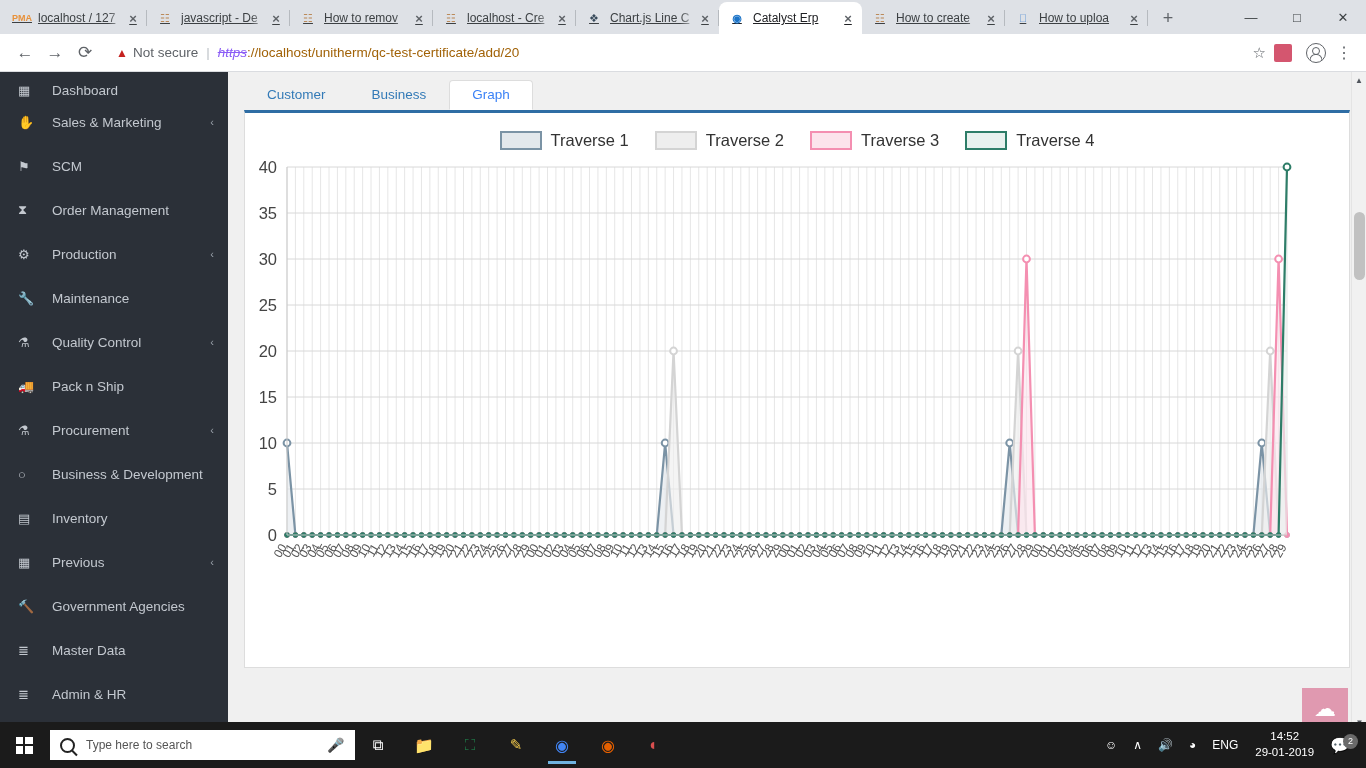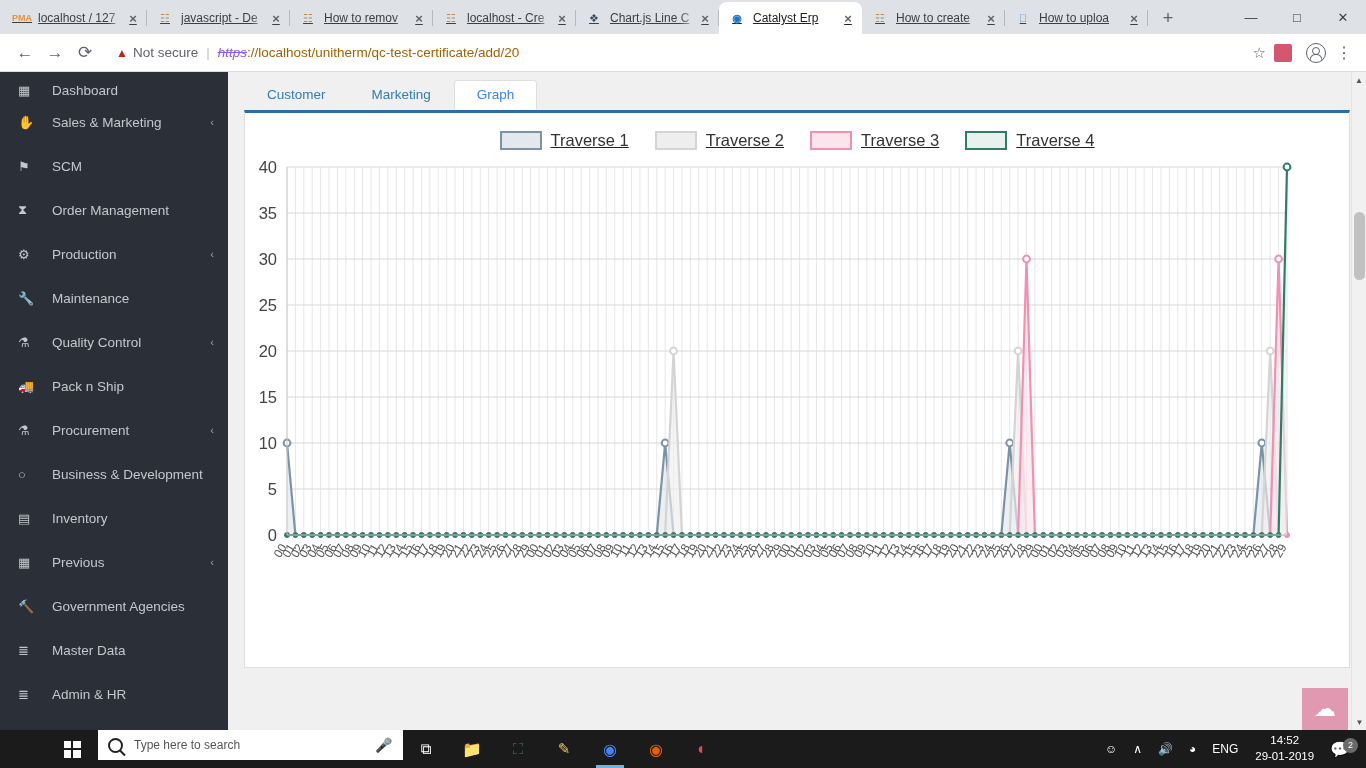--- a/index.html
+++ b/index.html
@@ -238,21 +238,20 @@
   }
 
   
   .legend {
     display: flex;
     justify-content: center;
     align-items: center;
     gap: 26px;
     padding-top: 14px;
     height: 40px;
-    text-decoration: underline;
   }
   .leg-item { display: flex; align-items: center; gap: 9px; }
   .leg-box {
     width: 42px; height: 19px;
     border: 2.5px solid #888;
     background: #eceff1;
   }
   .leg-text { font-size: 16.5px; color: #333; }
 
   .chartwrap {
@@ -309,26 +308,26 @@
     width: 46px; height: 42px;
     background: #e099b0;
     display: flex; align-items: center; justify-content: center;
     color: #ffffff; font-size: 22px;
   }
 
   
   .taskbar {
     position: absolute;
     left: 0; bottom: 0;
-    width: 1366px; height: 38px;
+    width: 1366px; height: 46px;
     background: #1b1b1b;
     display: flex;
+    align-items: center;
     color: #ffffff;
     font-size: 12px;
-    padding-left: 48px;
   }
   .tb-start {
     width: 48px; height: 38px;
     display: flex; align-items: center; justify-content: center;
   }
   .win-logo {
     width: 17px; height: 17px;
     display: grid;
     grid-template-columns: 1fr 1fr;
     grid-template-rows: 1fr 1fr;
@@ -549,21 +548,21 @@
       <div class="side-item">
         <span class="side-ico">≣</span>
         <span class="side-label">Admin &amp; HR</span>
       </div>
     </div>
 
     <div class="content">
 
       <div class="tabs-row">
         <div class="ptab">Customer</div>
-        <div class="ptab">Marketing</div>
+        <div class="ptab">Business</div>
         <div class="ptab active">Graph</div>
       </div>
 
       <div class="panel">
 
         <div class="legend">
           <div class="leg-item">
             <span class="leg-box" id="lb0" style="border-color: rgb(123, 147, 165); background: rgb(227, 232, 236);"></span>
             <span class="leg-text">Traverse 1</span>
           </div>

